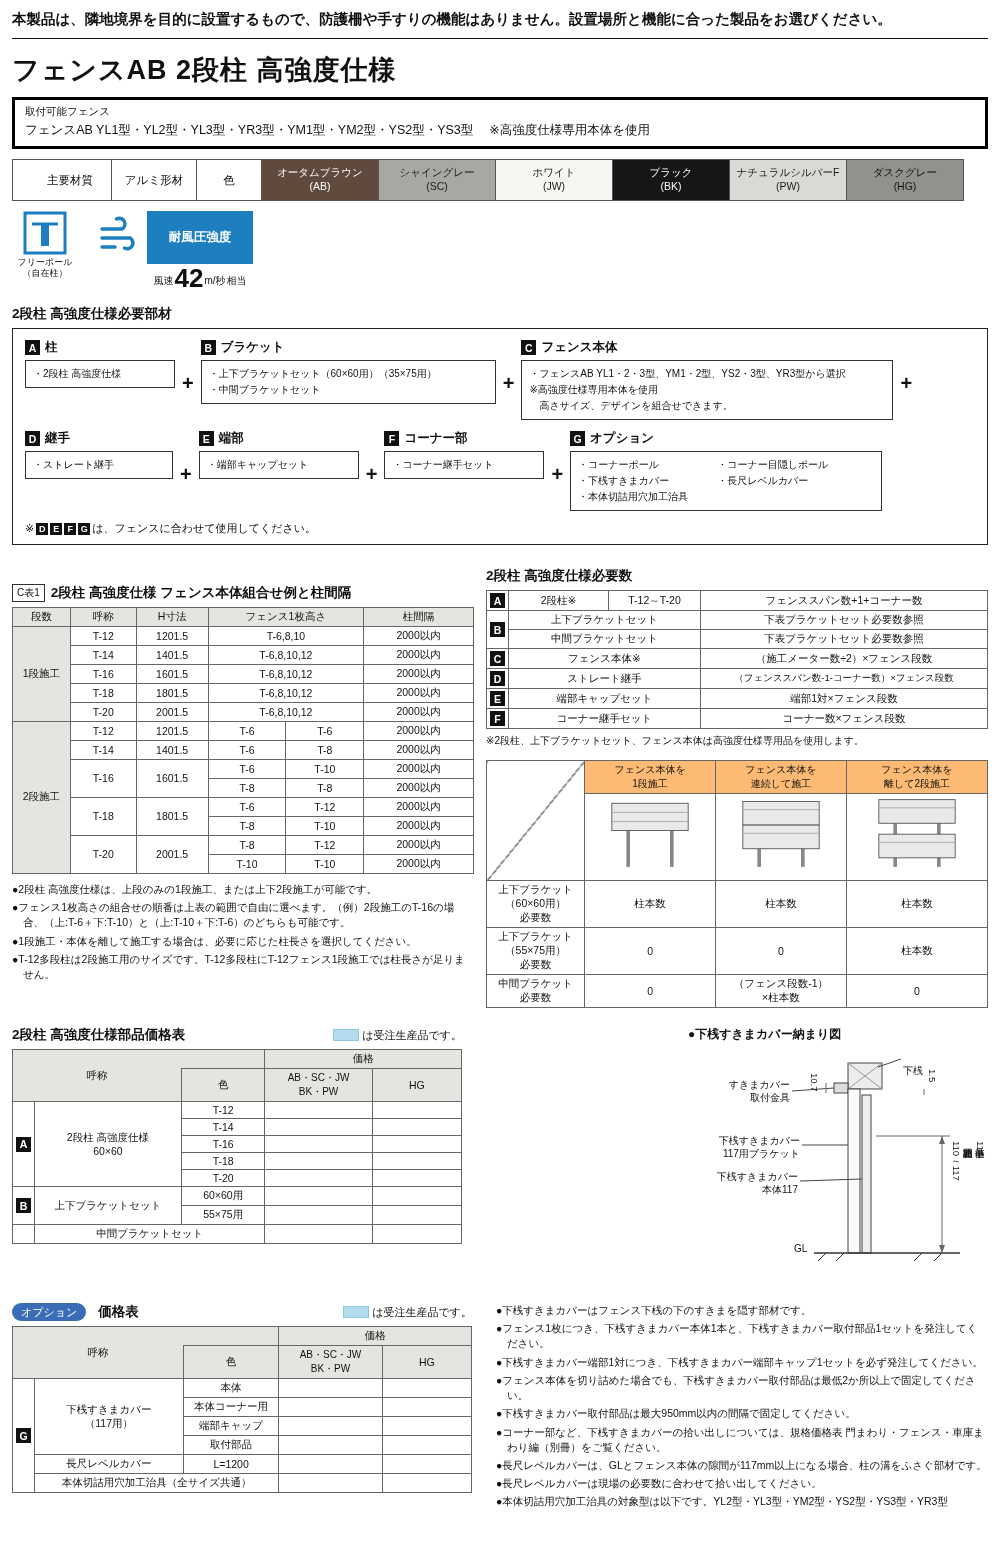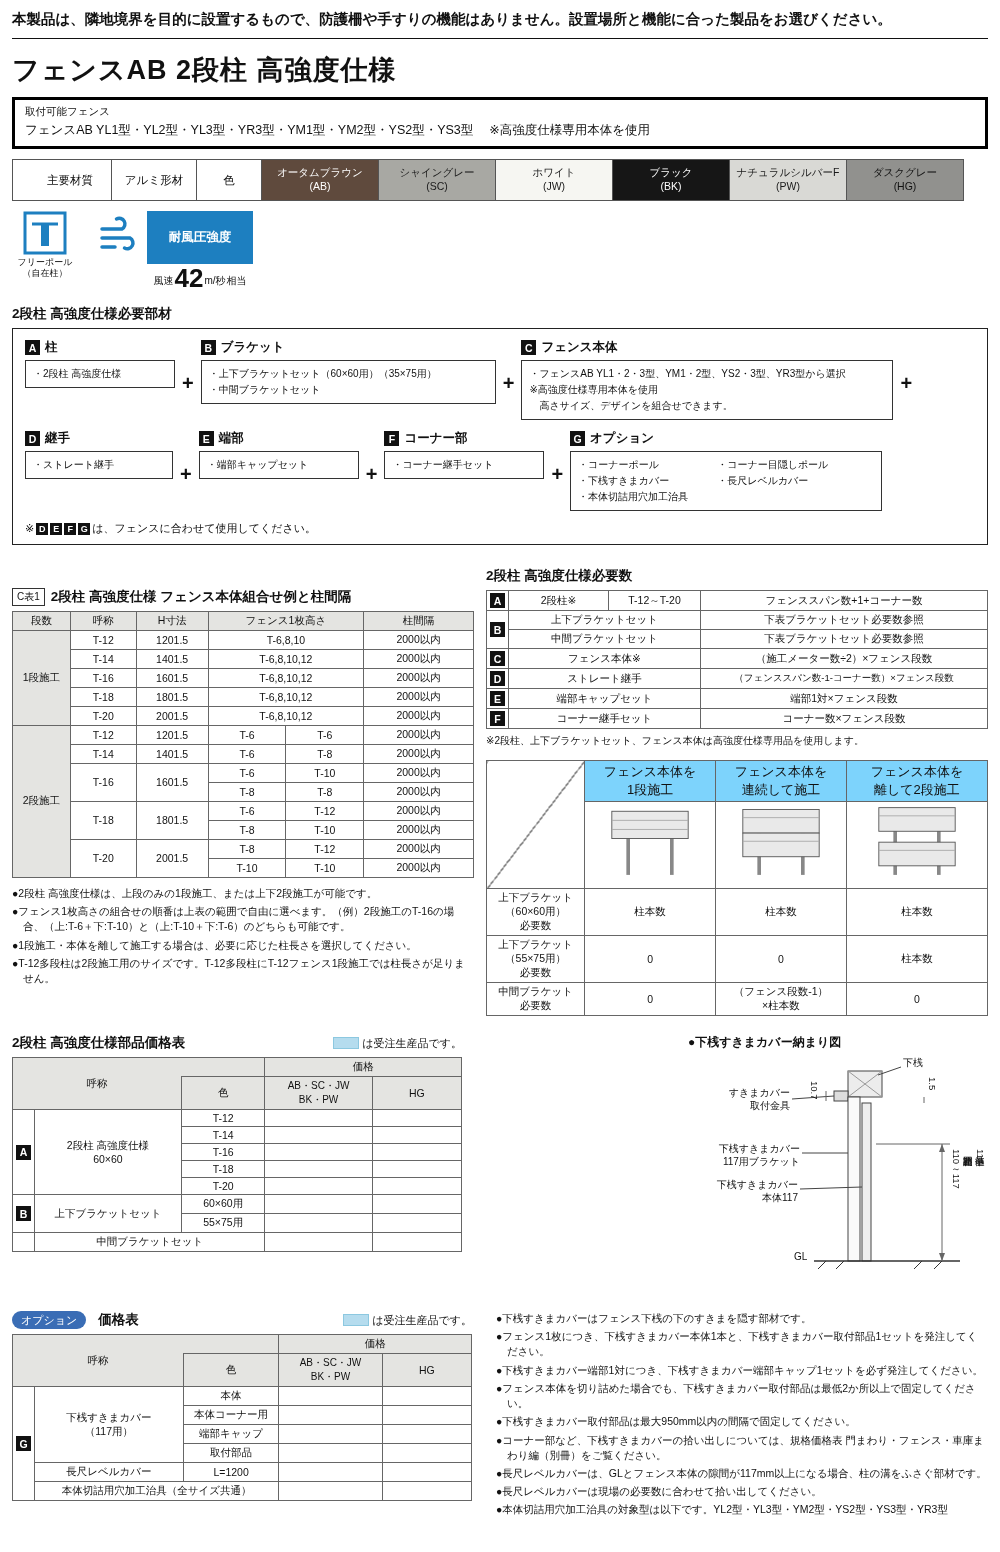--- a/index.html
+++ b/index.html
@@ -49,21 +49,21 @@
 .ctag-line{display:flex;align-items:center;gap:6px;margin-bottom:5px;}
 .ctag{border:1px solid #333;font-size:10px;padding:1px 4px;}
 .tbl{border-collapse:collapse;width:100%;}
 .tbl th,.tbl td{border:1px solid #666;font-size:10.5px;padding:2px 3px;text-align:center;vertical-align:middle;}
 .tbl th{background:#e4e4e1;font-weight:normal;}
 td.gray{background:#e4e4e1;}
 .pre{white-space:pre-line;}
 .tnotes{margin-top:8px;}
 .tnotes p,.bnotes p{font-size:10.5px;line-height:1.45;padding-left:11px;text-indent:-11px;margin-bottom:3px;}
 .small-note{font-size:10px;margin:5px 0 12px;}
-.brk-tbl th{background:#7dd3fc;font-size:13px;}
+.brk-tbl th{background:#fdba74;font-size:10px;}
 .brk-tbl .diag{background:linear-gradient(to bottom right,transparent calc(50% - 0.6px),#666 calc(50% - 0.6px),#666 calc(50% + 0.6px),transparent calc(50% + 0.6px));}
 .illus{height:86px;}
 .brk-lab{font-size:10px;}
 .price-head{display:flex;align-items:center;gap:12px;margin-bottom:5px;}
 .legend{display:flex;align-items:center;gap:3px;font-size:11px;margin-left:auto;}
 .legend-sw{width:26px;height:12px;display:inline-block;border:1px solid #8cc8e0;}
 .pcell{height:17px;background:#fff;}
 .hidL{border-left-style:hidden !important;}
 .opt-tag{color:#fff;font-size:11px;padding:1.5px 9px;border-radius:9px;}
 .bottom-row{display:flex;gap:24px;align-items:flex-start;margin-bottom:16px;}
@@ -584,21 +584,21 @@
             <line x1="254" y1="87" x2="254" y2="204" stroke="#666"></line>
             <polygon points="254,87 251,95 257,95" fill="#666"></polygon>
             <polygon points="254,204 251,196 257,196" fill="#666"></polygon>
             <line x1="213" y1="10" x2="190" y2="18" stroke="#444"></line>
             <line x1="104" y1="42" x2="146" y2="39" stroke="#444"></line>
             <line x1="114" y1="96" x2="160" y2="96" stroke="#444"></line>
             <line x1="112" y1="132" x2="174" y2="130" stroke="#444"></line>
             <line x1="138" y1="34" x2="138" y2="44" stroke="#666"></line>
             <line x1="236" y1="40" x2="236" y2="46" stroke="#666"></line>
           </svg>
-          <div class="lab" style="left:215px;top:0">下桟</div>
+          <div class="lab" style="left:215px;top:16px">下桟</div>
           <div class="lab ta-r" style="left:6px;top:30px;width:96px">すきまカバー
 取付金具</div>
           <div class="lab ta-r" style="left:2px;top:86px;width:110px">下桟すきまカバー
 117用ブラケット</div>
           <div class="lab ta-r" style="left:10px;top:122px;width:100px">下桟すきまカバー
 本体117</div>
           <div class="lab" style="left:106px;top:194px">GL</div>
           <div class="lab vert" style="left:120px;top:24px">10.7</div>
           <div class="lab vert" style="left:238px;top:20px">1.5</div>
           <div class="lab vert" style="left:262px;top:92px;height:130px">基準値117

